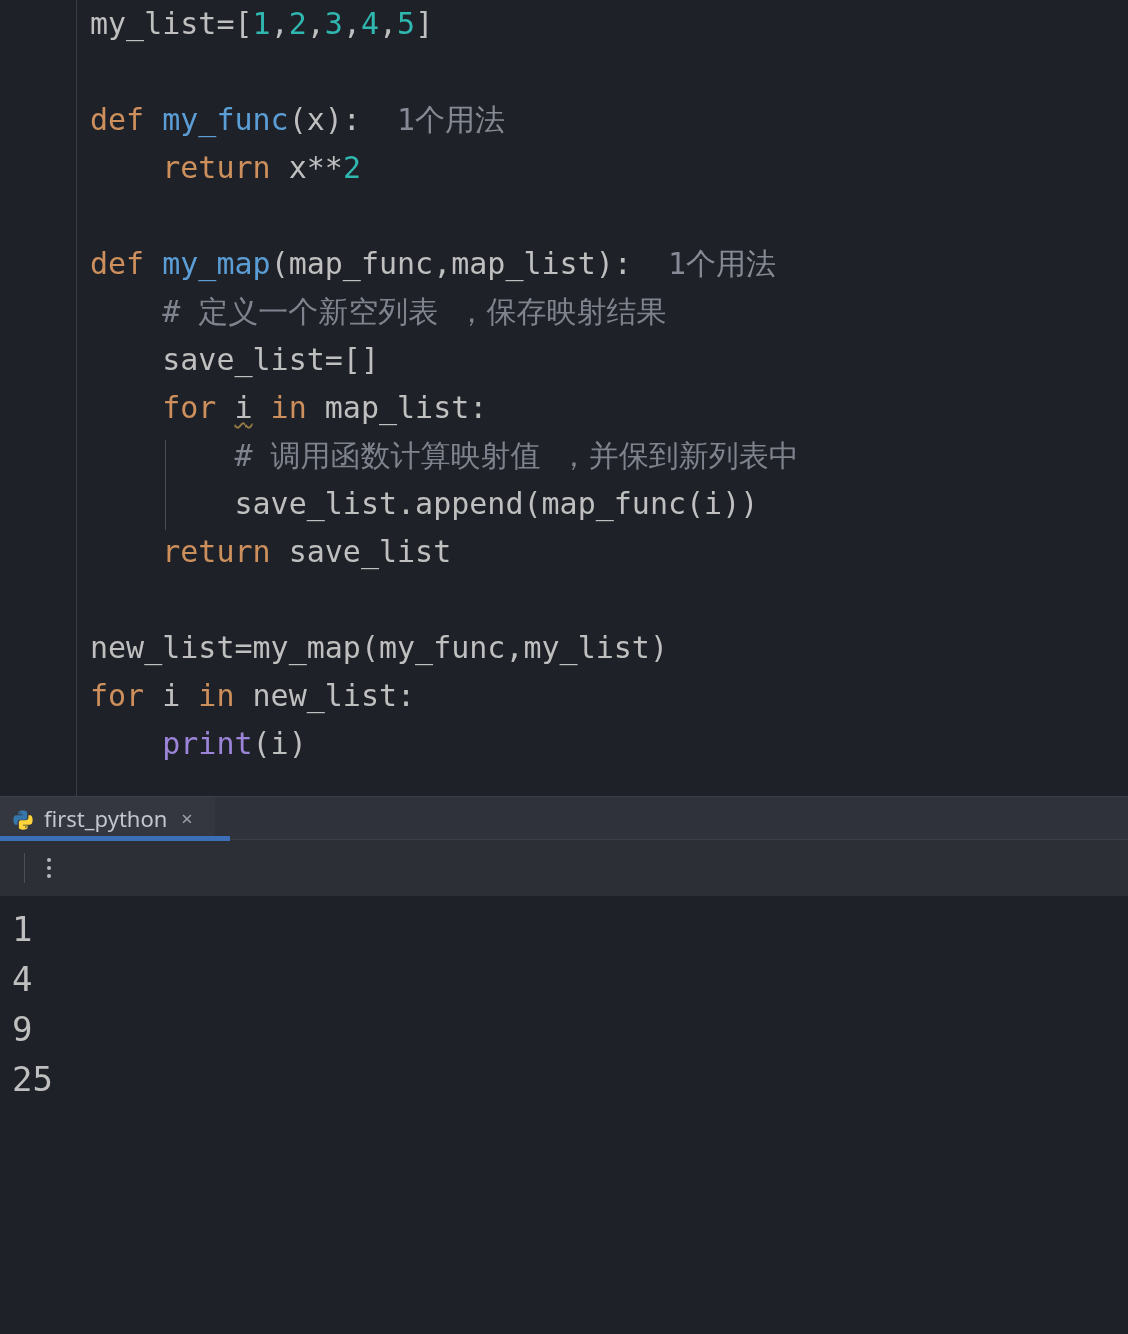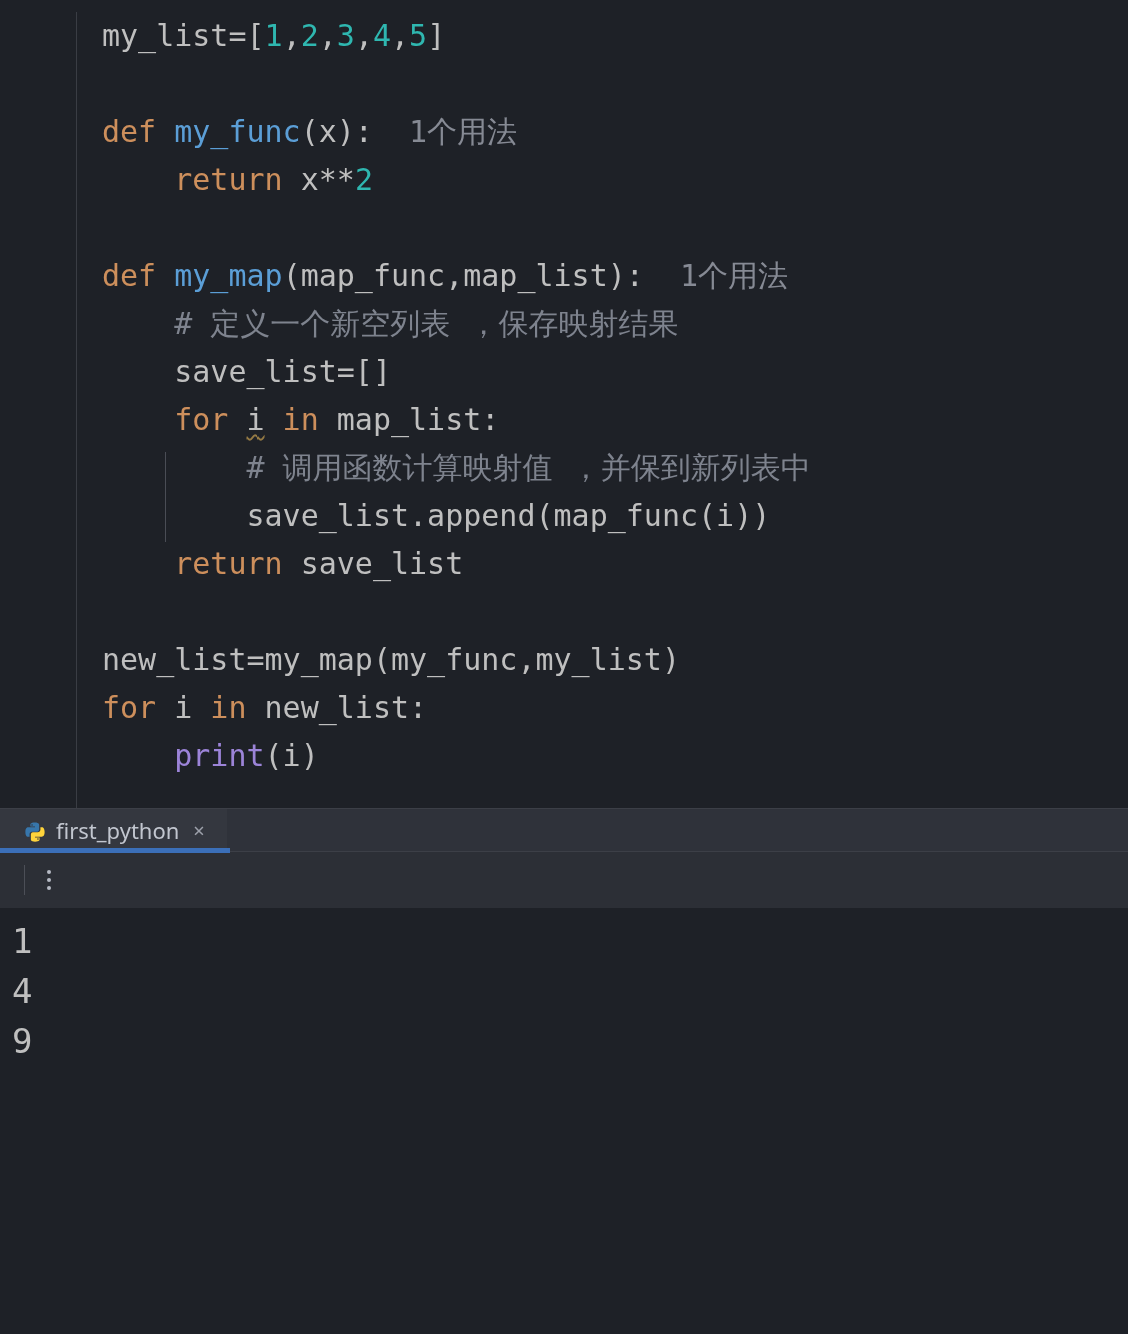--- a/index.html
+++ b/index.html
@@ -20,21 +20,21 @@
   .gutter {
     position: absolute;
     left: 0;
     top: 0;
     width: 76px;
     height: 100%;
     border-right: 1px solid #3a3d44;
     background: #1e2127;
   }
   pre.code {
-    margin: 12px;
+    margin: 0;
     padding: 0 20px 0 90px;
     font-family: inherit;
     font-size: 30px;
     line-height: 48px;
     white-space: pre;
     color: #bfbfbf;
     background: #1e2127;
     font-weight: 500;
   }
   .block-line {
@@ -66,21 +66,21 @@
     background: #2f323a;
     display: flex;
     align-items: center;
     border-top: 1px solid #3c3f47;
     position: relative;
   }
   .tab {
     display: flex;
     align-items: center;
     gap: 10px;
-    padding: 0 18px 0 24px;
+    padding: 0 18px 0 12px;
     height: 100%;
     background: #34373f;
     color: #c2c6cf;
     font-size: 22px;
     font-family: system-ui, sans-serif;
     cursor: pointer;
   }
   .tab .close {
     color: #9da1ab;
     font-size: 20px;
@@ -190,13 +190,14 @@
     <span></span>
       <span></span>
       <span></span>
   </div>
 </div>
 
 <div class="console">
   <div class="out-line">1</div>
   <div class="out-line">4</div>
   <div class="out-line">9</div>
+  <div class="out-line">25</div>
 </div>
 
 </body></html>

